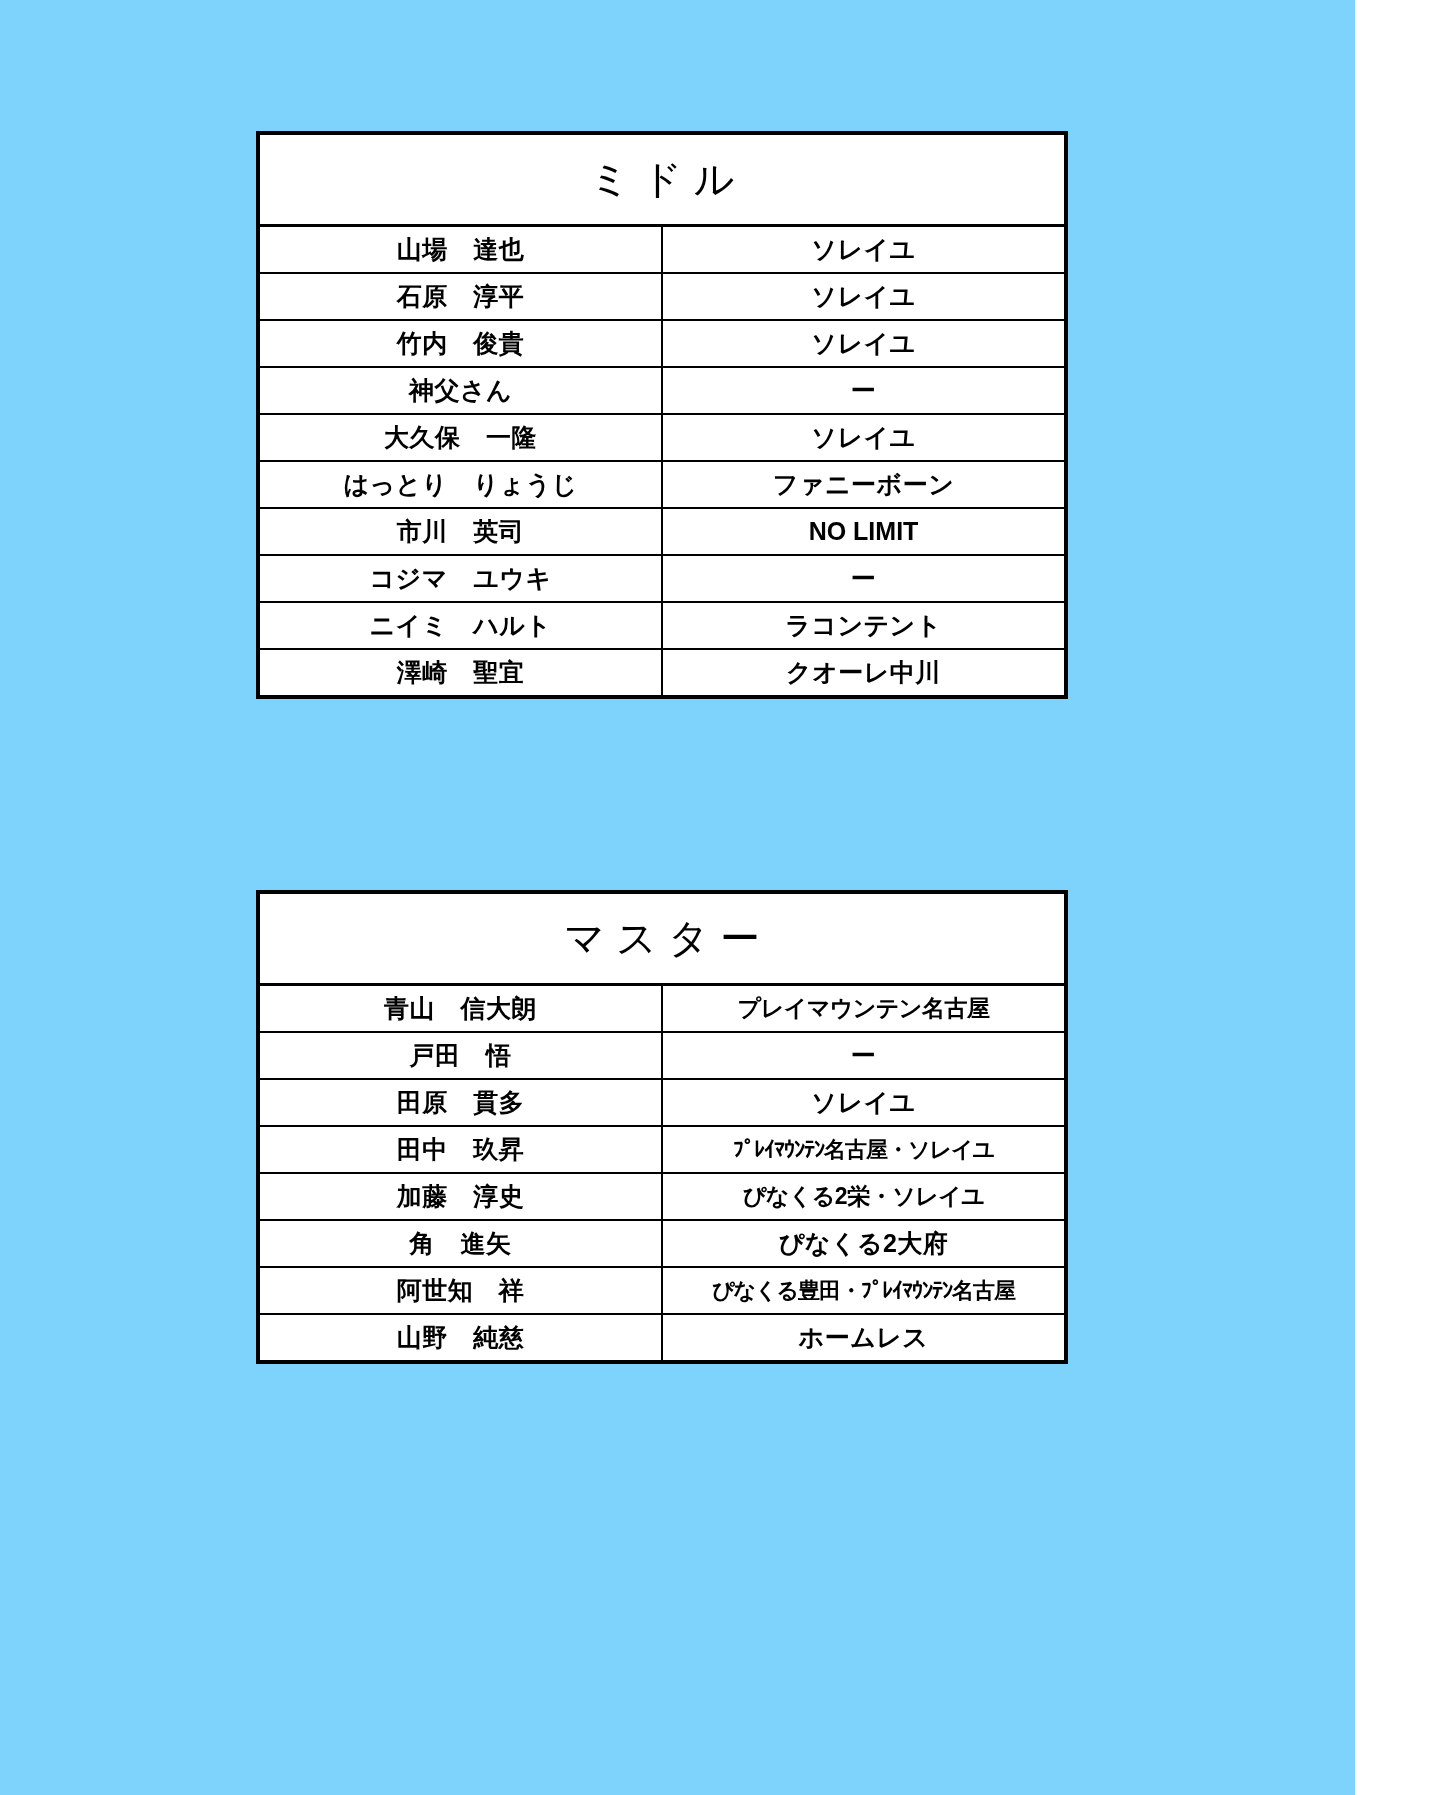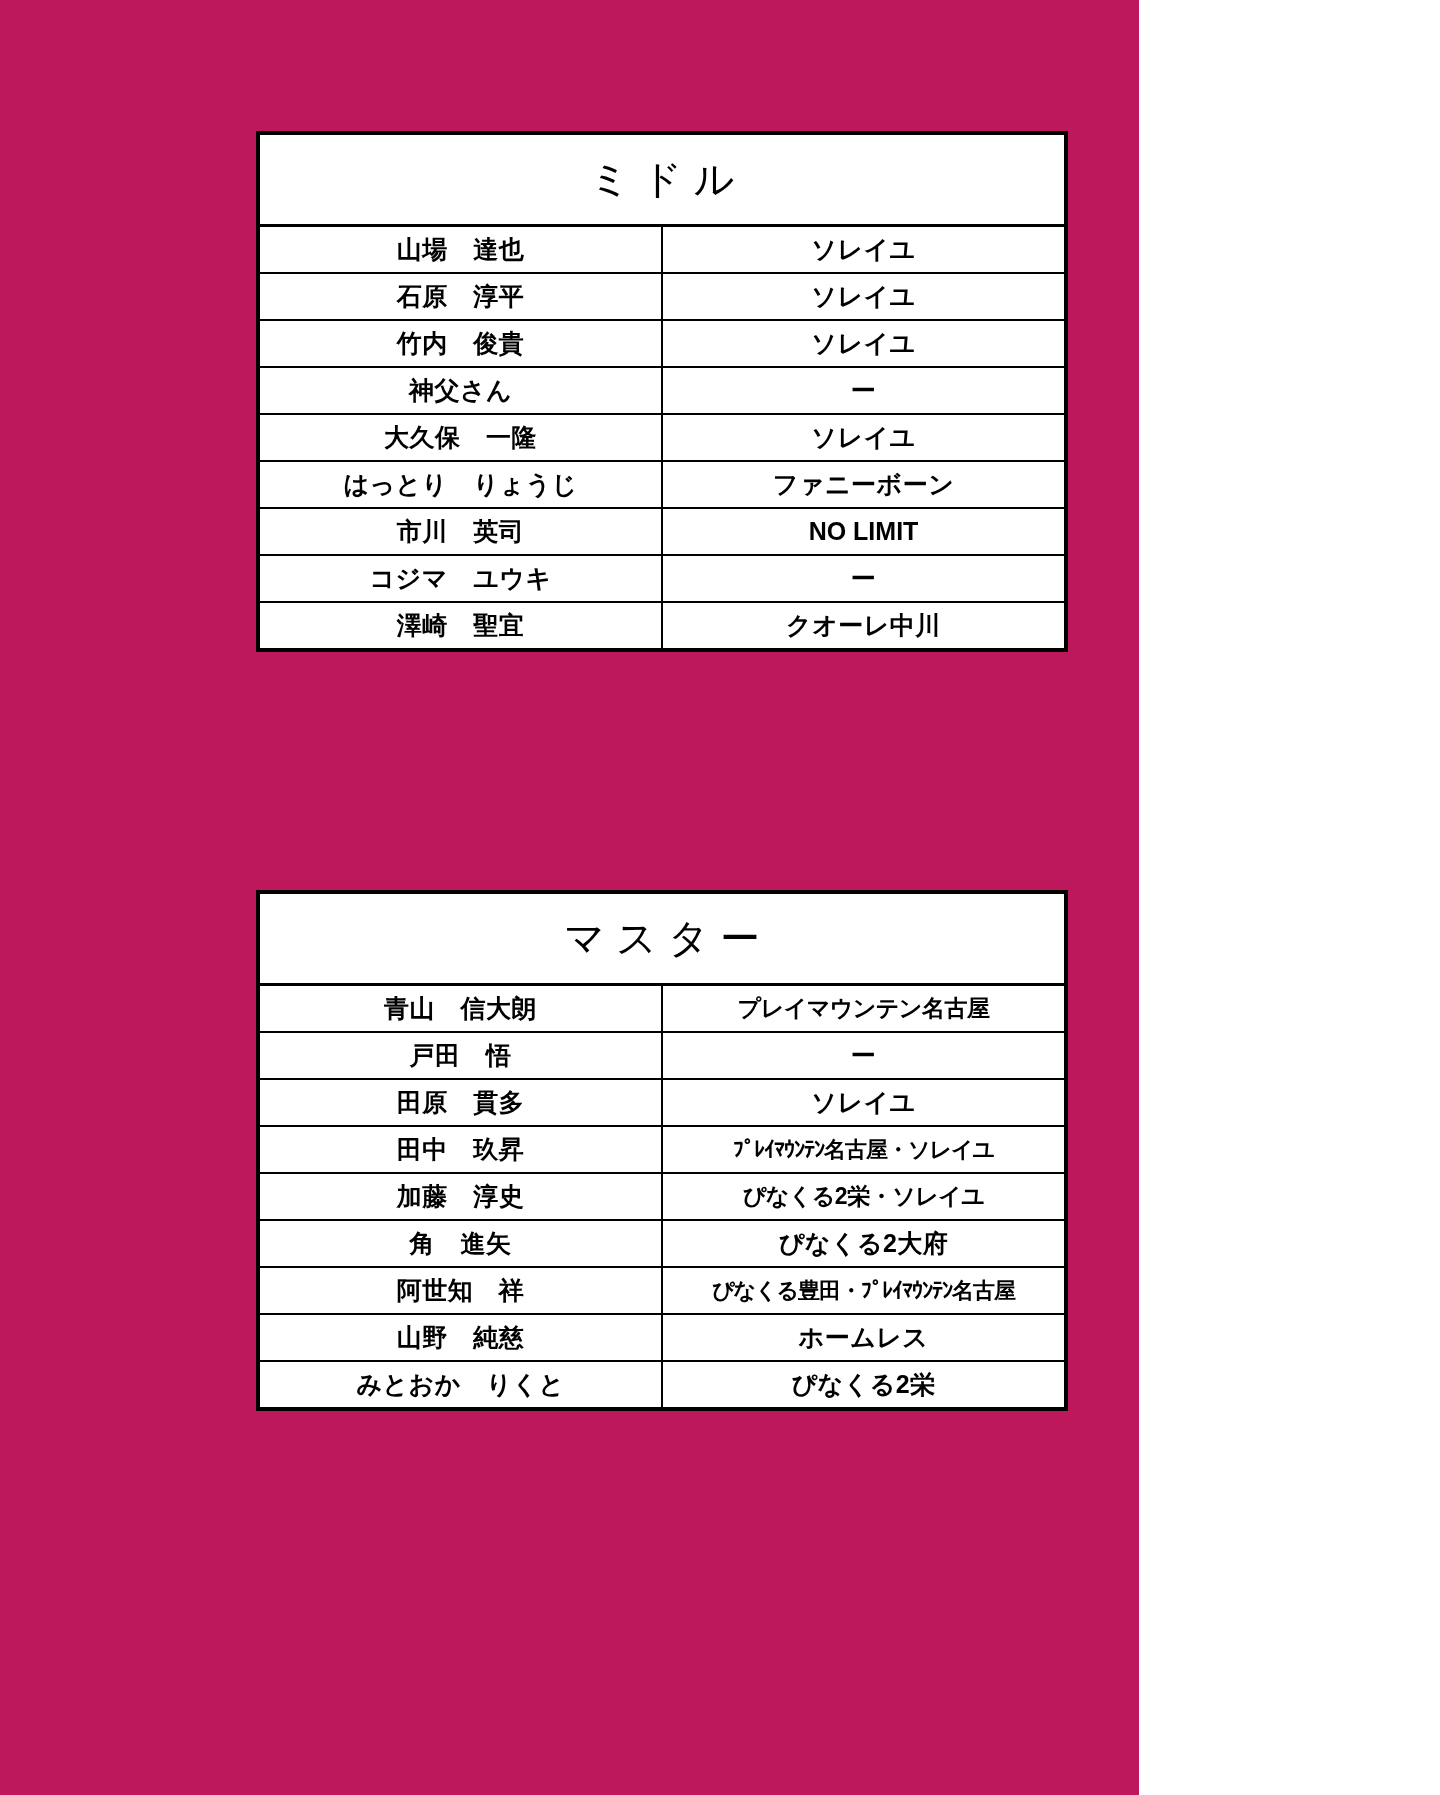--- a/index.html
+++ b/index.html
@@ -14,23 +14,23 @@
     position: relative;
     font-family: "Liberation Sans", "DejaVu Sans", sans-serif;
     color: #000000;
     -webkit-font-smoothing: antialiased;
   }
 
   .page {
     position: absolute;
     top: 0;
     left: 0;
-    width: 1139px;
+    width: 1355px;
     height: 1795px;
-    background: #be185d;
+    background: #7dd3fc;
     overflow: hidden;
   }
 
   .table-block {
     position: absolute;
     left: 256px;
     width: 812px;
     box-sizing: border-box;
   }
 
@@ -142,20 +142,24 @@
         </tr>
         <tr>
           <td class="cell-name">市川　英司</td>
           <td class="cell-affil latin">NO LIMIT</td>
         </tr>
         <tr>
           <td class="cell-name">コジマ　ユウキ</td>
           <td class="cell-affil dash">ー</td>
         </tr>
         <tr>
+          <td class="cell-name">ニイミ　ハルト</td>
+          <td class="cell-affil">ラコンテント</td>
+        </tr>
+        <tr>
           <td class="cell-name">澤崎　聖宜</td>
           <td class="cell-affil">クオーレ中川</td>
         </tr>
       </tbody>
     </table>
   </div>
 
   <div class="table-block" id="table-master">
     <table class="entry-table">
       <colgroup>
@@ -192,21 +196,17 @@
           <td class="cell-affil">ぴなくる2大府</td>
         </tr>
         <tr>
           <td class="cell-name">阿世知　祥</td>
           <td class="cell-affil condensed-strong">ぴなくる豊田・ﾌﾟﾚｲﾏｳﾝﾃﾝ名古屋</td>
         </tr>
         <tr>
           <td class="cell-name">山野　純慈</td>
           <td class="cell-affil">ホームレス</td>
         </tr>
-        <tr>
-          <td class="cell-name">みとおか　りくと</td>
-          <td class="cell-affil">ぴなくる2栄</td>
-        </tr>
       </tbody>
     </table>
   </div>
 
 </div>
 
 </body></html>

